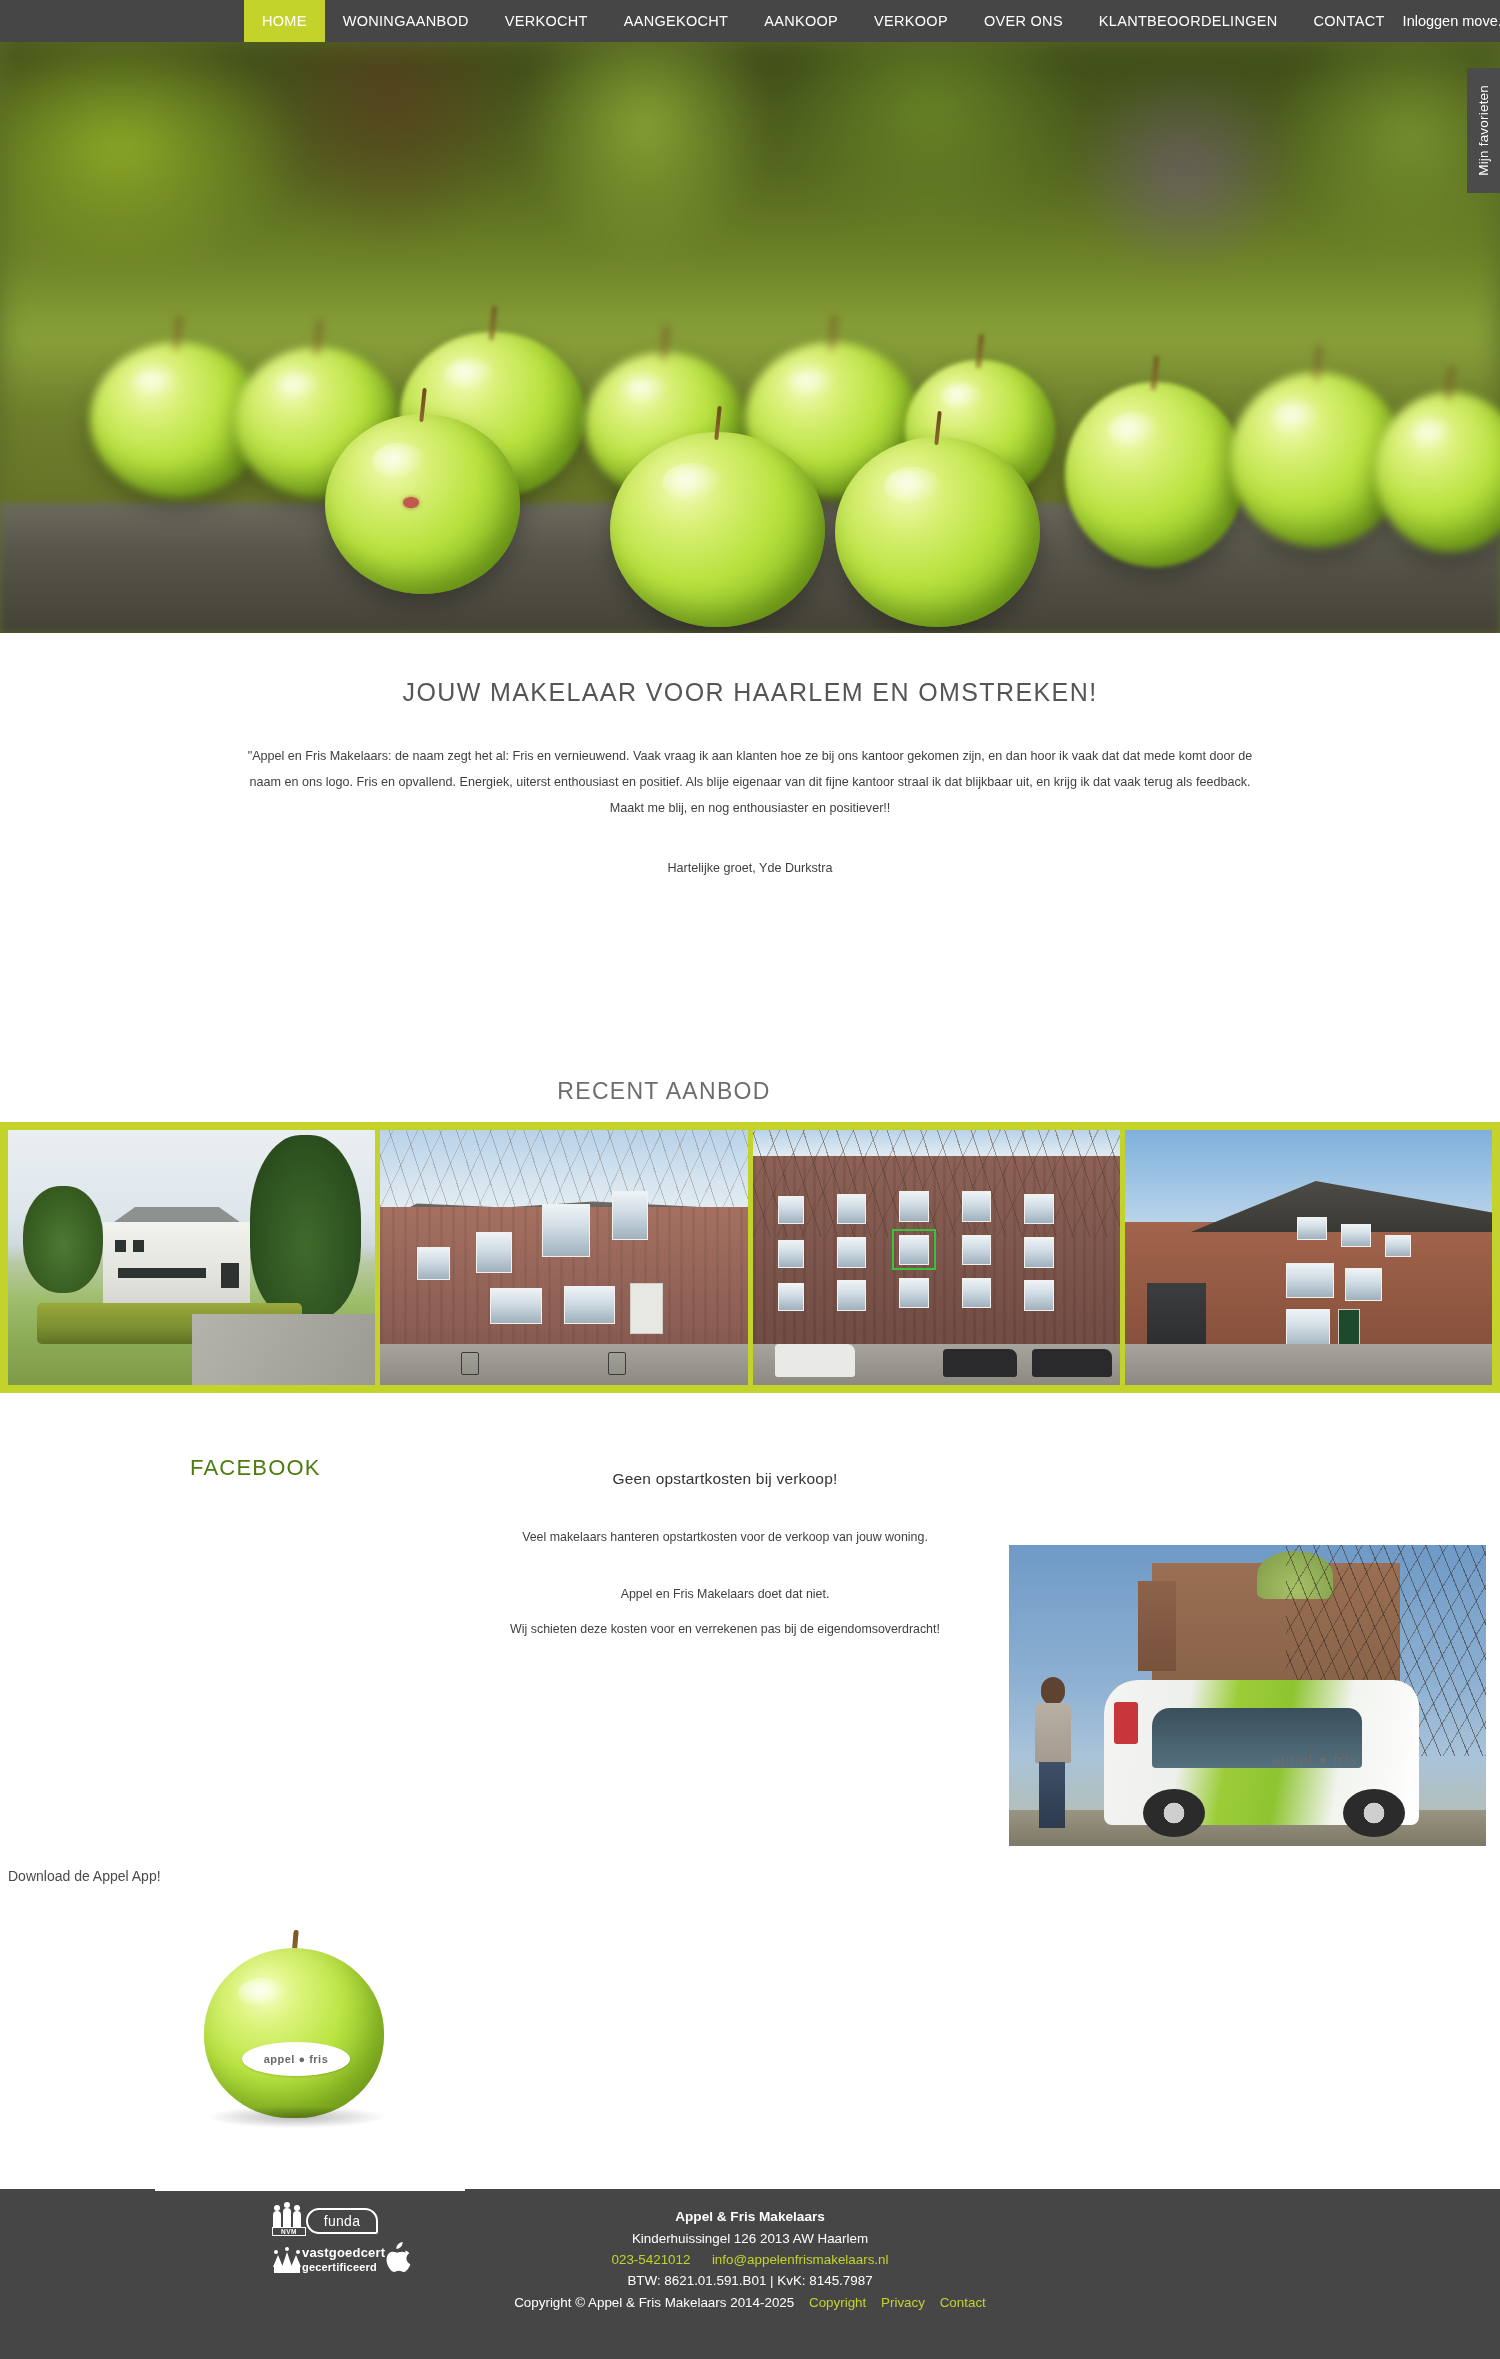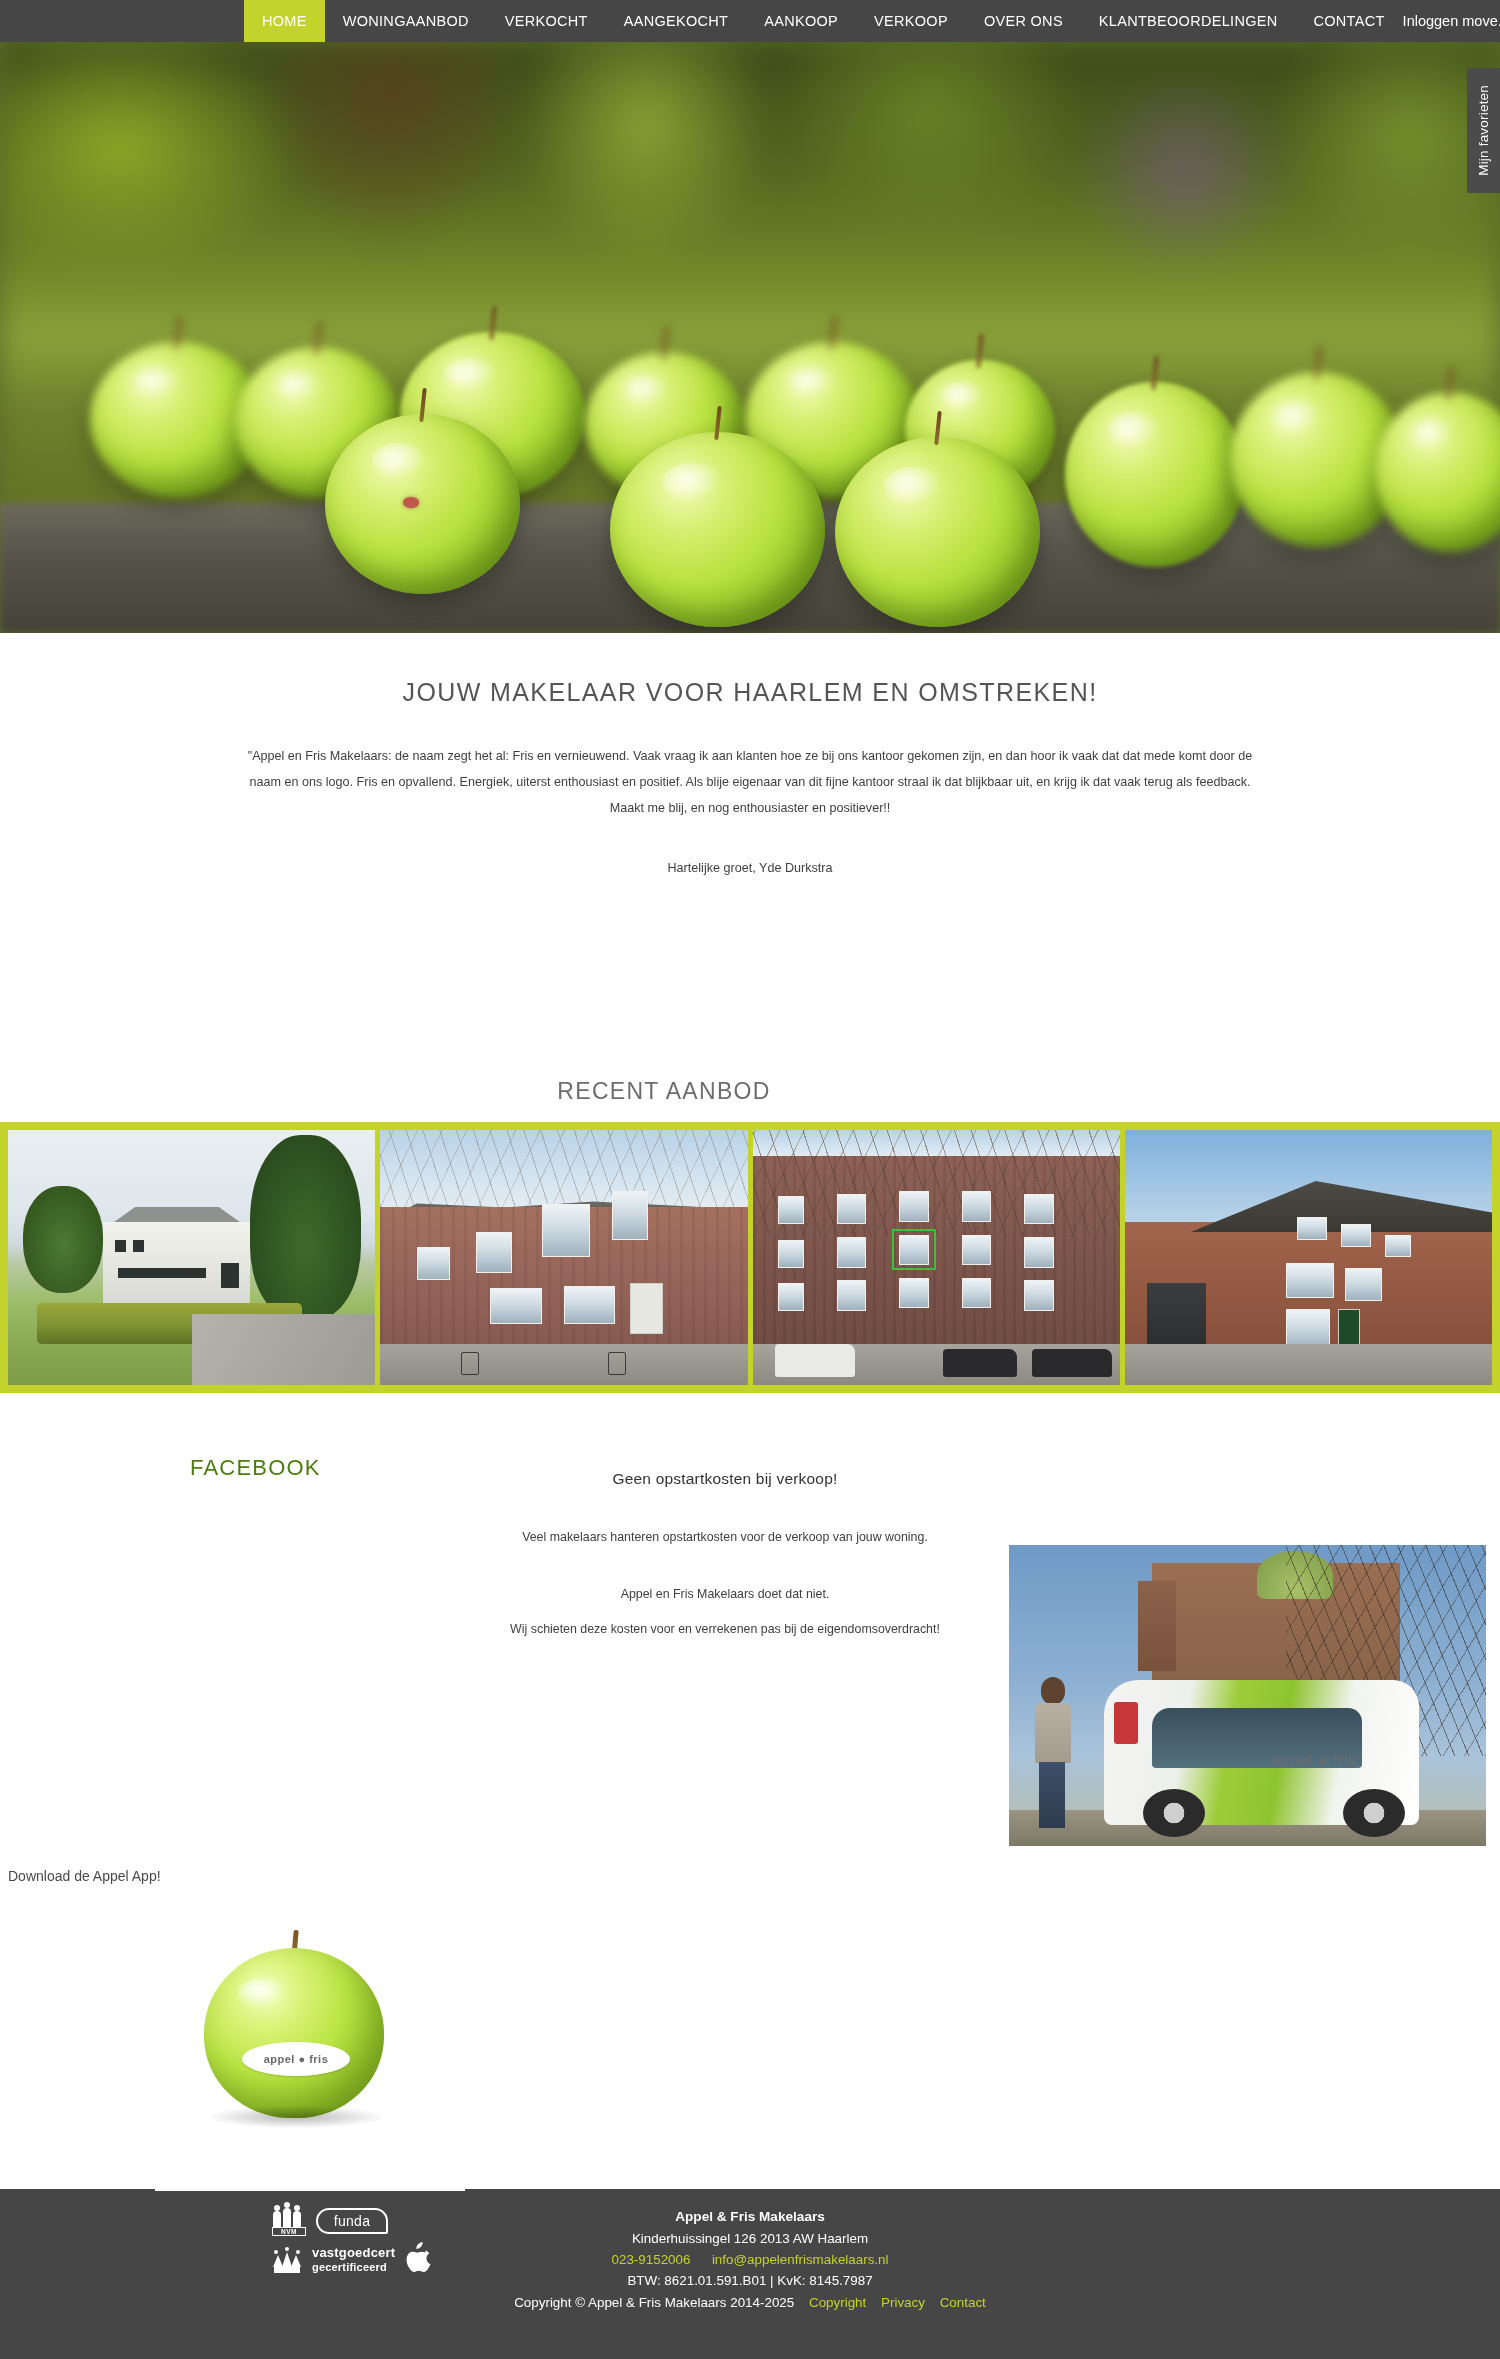--- a/index.html
+++ b/index.html
@@ -376,21 +376,21 @@
     background: #464646; color: #ffffff;
   }
   .footer-white-notch {
     position: absolute; left: 155px; top: -28px; width: 310px; height: 30px;
     background: #ffffff;
   }
   .footer-logos {
     position: absolute; left: 272px; top: 17px; width: 200px; height: 70px;
     color: #ffffff;
   }
-  .logo-row { display: flex; align-items: center; gap: 10px; }
+  .logo-row { display: flex; align-items: center; }
   .nvm-logo { position: relative; width: 34px; height: 30px; }
   .nvm-logo .fig {
     position: absolute; bottom: 9px; width: 8px; height: 16px;
     background: #ffffff; border-radius: 4px 4px 0 0;
   }
   .nvm-logo .fig.a { left: 1px; }
   .nvm-logo .fig.b { left: 11px; height: 19px; }
   .nvm-logo .fig.c { left: 21px; }
   .nvm-logo .hd {
     position: absolute; width: 6px; height: 6px; background: #ffffff; border-radius: 50%;
@@ -695,21 +695,21 @@
           <path d="M20.4 10.6c-2.4-1.4-5.3-1-6.7-.3-1 .5-1.8.5-2.8 0-1.5-.7-4.6-1.2-7 .9C.6 14.5.9 21 4.2 25.9c1.2 1.8 2.8 3.9 4.8 4 1.8.1 2.5-1.2 4.8-1.2 2.3 0 2.9 1.2 4.8 1.2 2 0 3.7-2.2 4.9-4 1.2-1.8 1.7-3.1 1.9-3.7-4.8-1.9-5.3-8.4-1-10.9-.9-1.1-1.9-1.9-4-2.7z" fill="#fff"></path>
         </svg>
       </div>
     </div>
   </div>
 
   <div class="footer-center">
     <div class="fname">Appel &amp; Fris Makelaars</div>
     <div class="faddr">Kinderhuissingel 126   2013 AW Haarlem</div>
     <div class="fcontact">
-      <a>023-9152006</a>
+      <a>023-5421012</a>
       <span class="sep"></span>
       <a>info@appelenfrismakelaars.nl</a>
     </div>
     <div class="fbtw">BTW: 8621.01.591.B01 | KvK: 8145.7987</div>
     <div class="fcopy">
       <span>Copyright © Appel &amp; Fris Makelaars 2014-2025</span>
       <a>Copyright</a>
       <a>Privacy</a>
       <a>Contact</a>
     </div>

